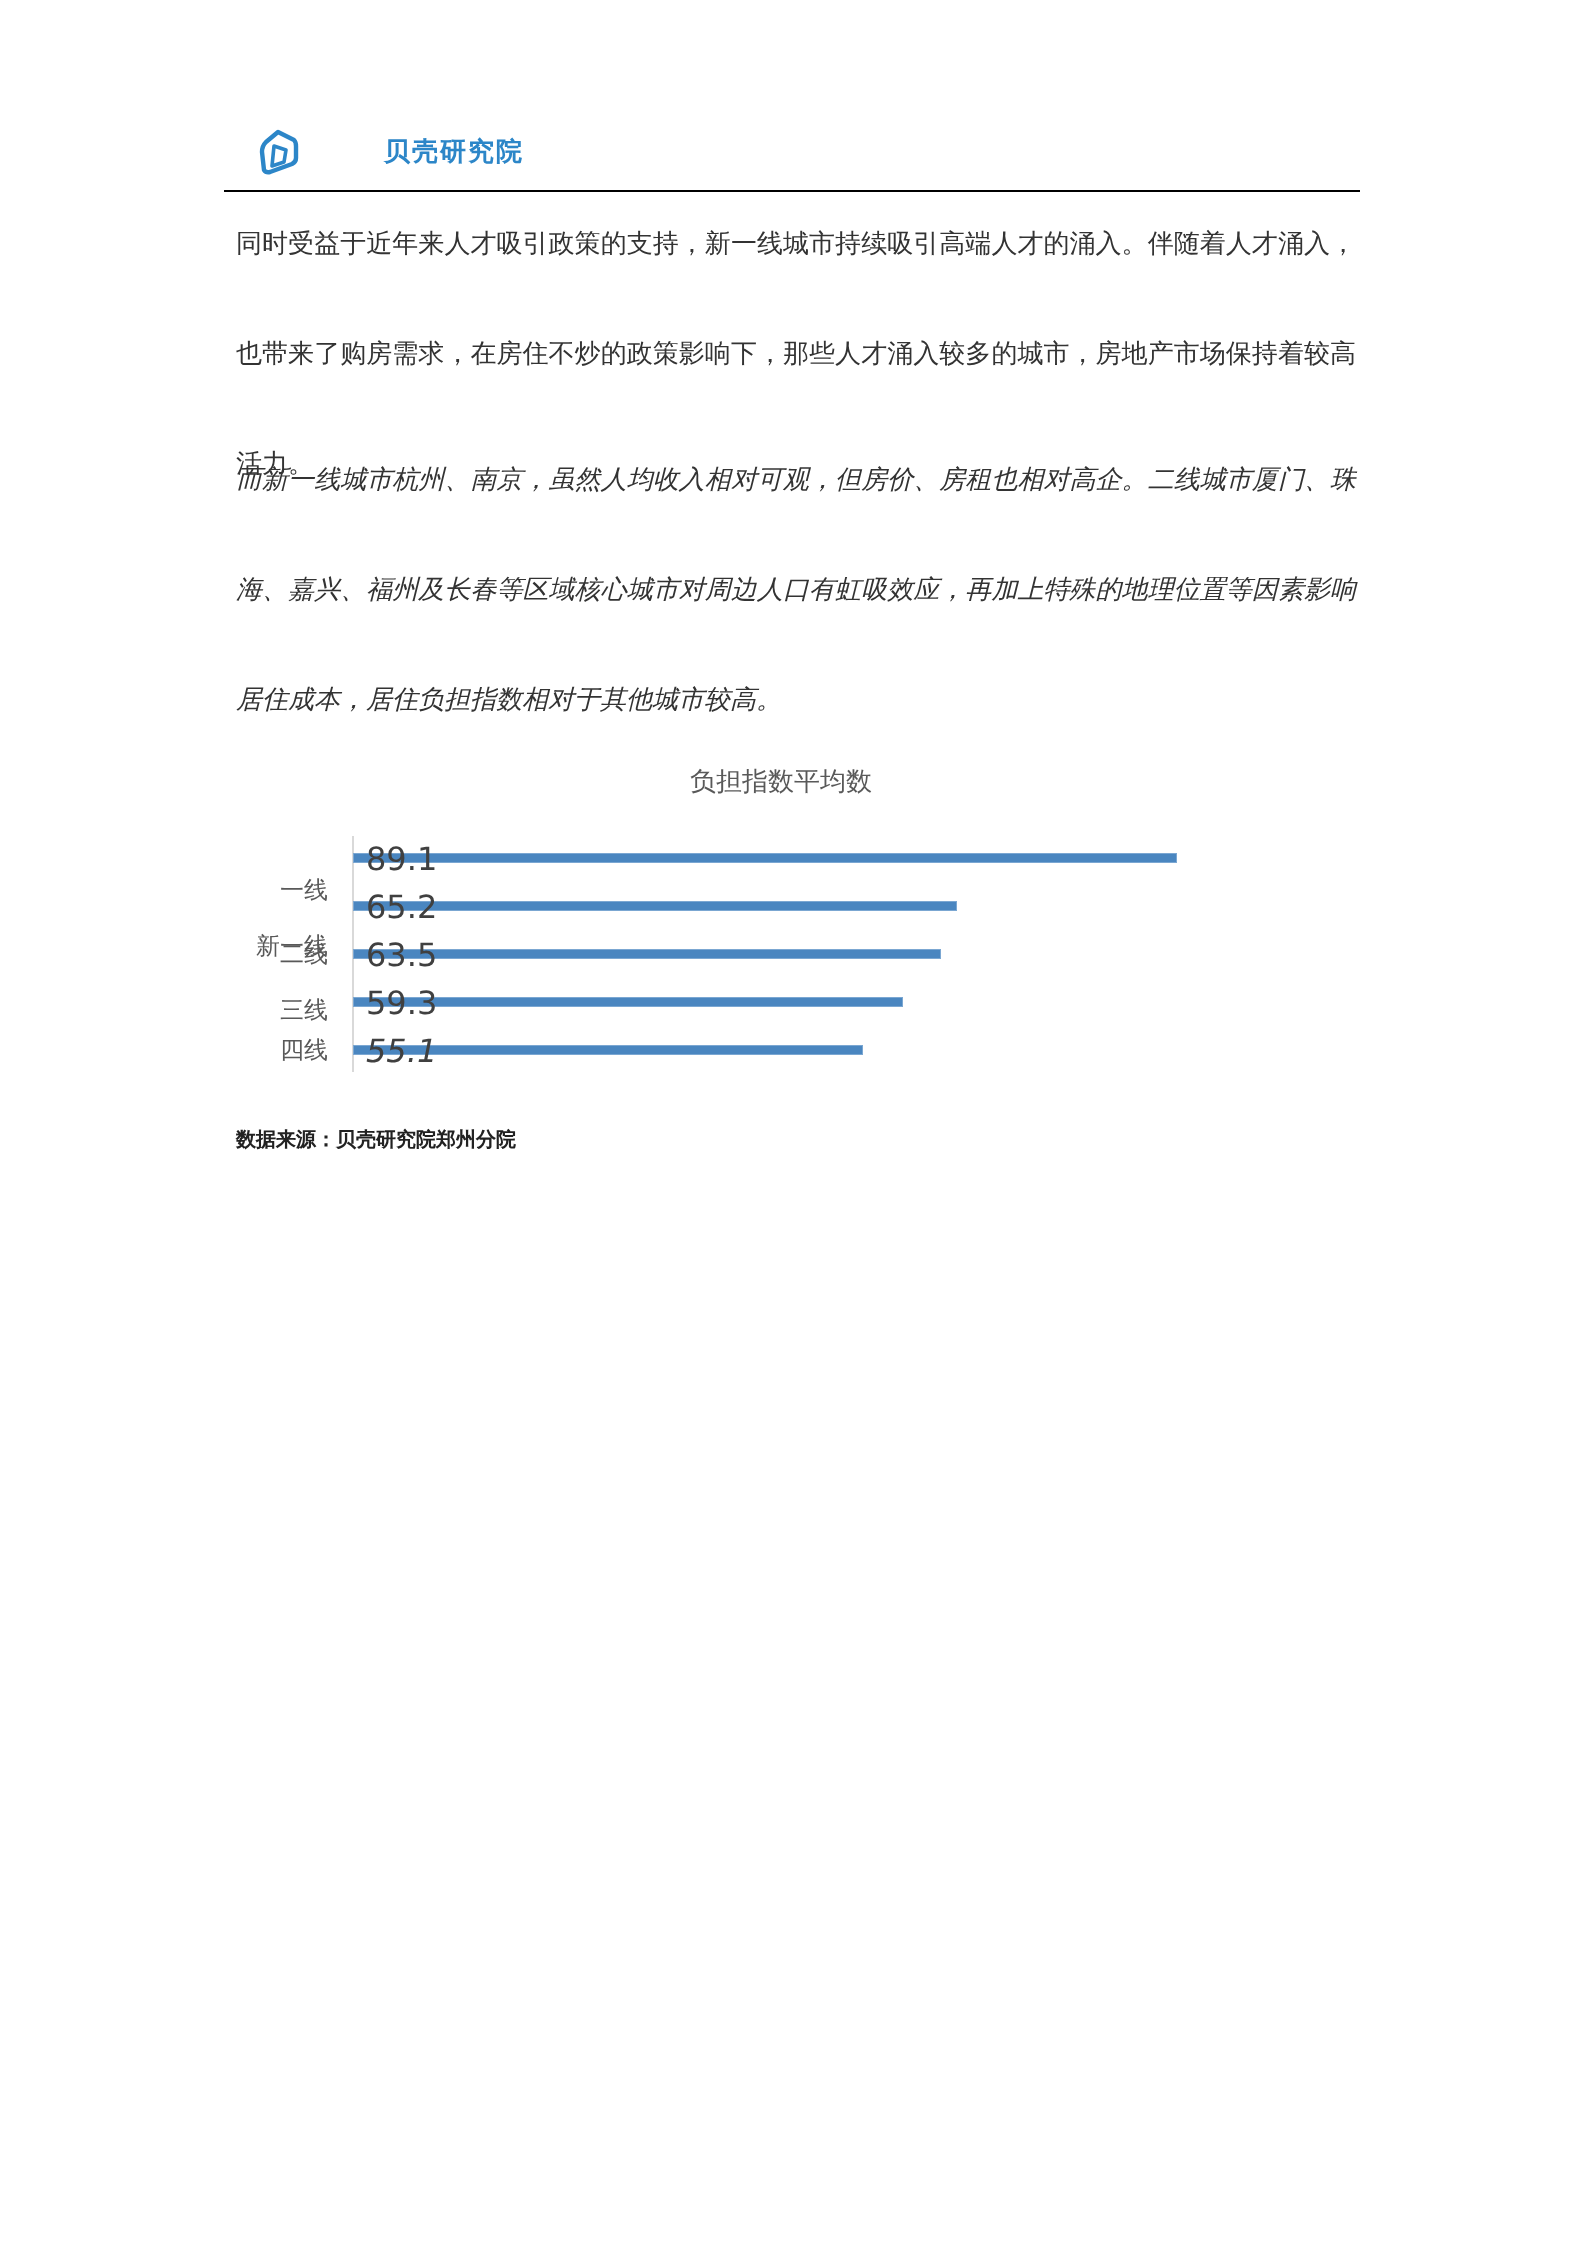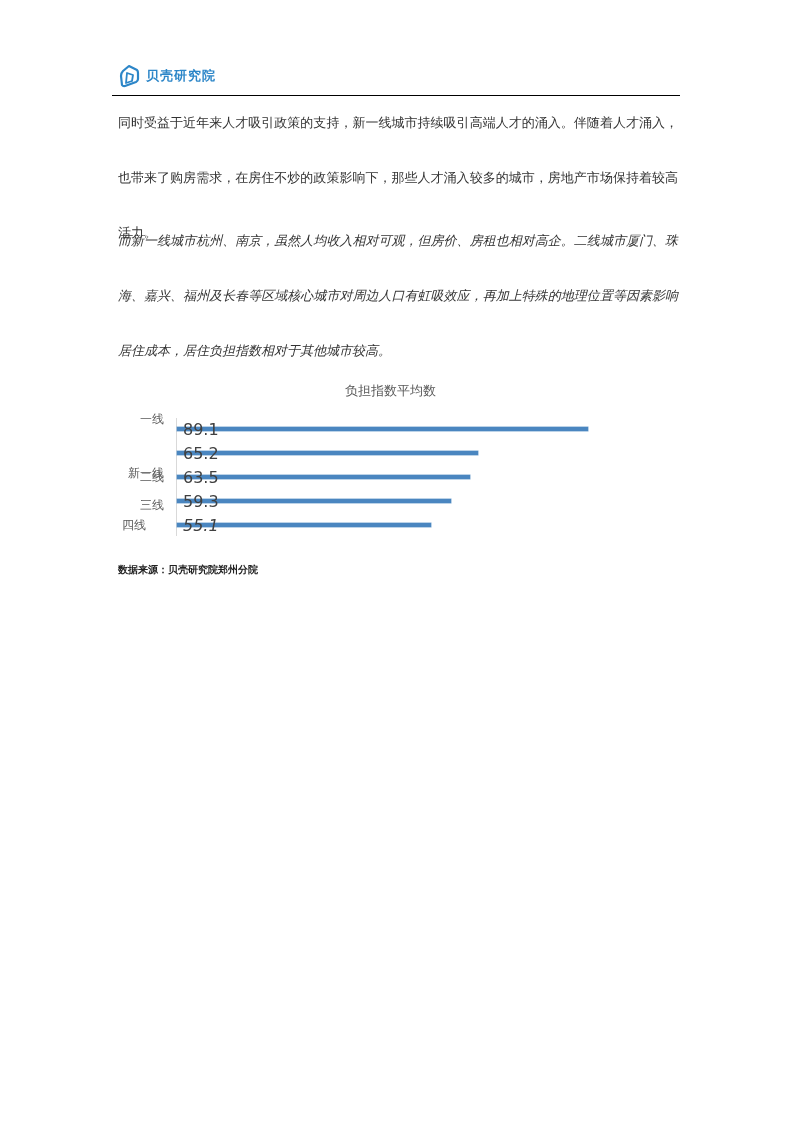--- a/index.html
+++ b/index.html
@@ -1,18 +1,18 @@
 <!DOCTYPE html>
 <html><head>
 <meta charset="utf-8">
 <style>
   html, body { margin:0; padding:0; background:#ffffff; }
   body { width:793px; height:1122px; position:relative; overflow:hidden;
          font-family:"DejaVu Sans", "Liberation Sans", sans-serif; color:#333; }
-  .header { position:absolute; left:118px; top:62px; height:28px; display:flex; align-items:center; }
+  .header { position:absolute; left:128px; top:62px; height:28px; display:flex; align-items:center;gap:36px; }
   .logo-icon { width:22px; height:24px; margin-right:6px; }
   .brand { font-size:13px; color:#2c86c8; letter-spacing:1px; font-weight:bold; }
   .header-rule { position:absolute; left:112px; top:95px; width:568px; height:1.4px; background:#000; }
   .para { position:absolute; left:118px; width:560px; font-size:13px; line-height:55px; color:#333; margin:0; text-align:justify; }
   .p1 { top:95px; }
   .p2 { top:213px;font-style:italic; }
   .chart-title { position:absolute; left:0; width:793px; top:382px; text-align:center; font-size:13px; color:#595959; margin-left:-6px; }
   .axis-line { position:absolute; left:176px; top:418px; width:1px; height:118px; background:#d9d9d9; }
   .cat { position:absolute; right:629px; width:60px; text-align:right; font-size:12px; color:#595959; line-height:14px; }
   .bar { position:absolute; left:177px; height:4px; background:#4a86c0; box-shadow:0 0 0 0.5px #7ba7d2; }
@@ -31,31 +31,31 @@
 </div>
 <div class="header-rule"></div>
 
 <p class="para p1">同时受益于近年来人才吸引政策的支持，新一线城市持续吸引高端人才的涌入。伴随着人才涌入，也带来了购房需求，在房住不炒的政策影响下，那些人才涌入较多的城市，房地产市场保持着较高活力。</p>
 <p class="para p2">而新一线城市杭州、南京，虽然人均收入相对可观，但房价、房租也相对高企。二线城市厦门、珠海、嘉兴、福州及长春等区域核心城市对周边人口有虹吸效应，再加上特殊的地理位置等因素影响居住成本，居住负担指数相对于其他城市较高。</p>
 
 <div>
   <div class="chart-title">负担指数平均数</div>
   <div class="axis-line"></div>
   <div id="chart-rows">
-      <div class="cat" style="top: 412px;">一线</div>
+      <div class="cat" style="top: 438px;">一线</div>
       <div class="bar" style="top: 427px; width: 411px; background: rgb(74, 134, 192);"></div>
       <div class="val" style="top: 424px;">89.1</div>
       <div class="cat" style="top: 466px;">新一线</div>
       <div class="bar" style="top: 451px; width: 300.754px; background: rgb(74, 134, 192);"></div>
       <div class="val" style="top: 448px;">65.2</div>
       <div class="cat" style="top: 470px;">二线</div>
       <div class="bar" style="top: 475px; width: 292.912px; background: rgb(74, 134, 192);"></div>
       <div class="val" style="top: 472px;">63.5</div>
       <div class="cat" style="top: 498px;">三线</div>
       <div class="bar" style="top: 499px; width: 273.539px; background: rgb(74, 134, 192);"></div>
       <div class="val" style="top: 496px;">59.3</div>
-      <div class="cat" style="top: 518px; text-align: center;">四线</div>
+      <div class="cat" style="top: 518px;">四线</div>
       <div class="bar" style="top: 523px; width: 254.165px; background: rgb(74, 134, 192);"></div>
       <div class="val" style="top: 520px; font-style: italic;">55.1</div>
     </div>
 </div>
 
 <div class="source">数据来源：贝壳研究院郑州分院</div>
 
 </body></html>

